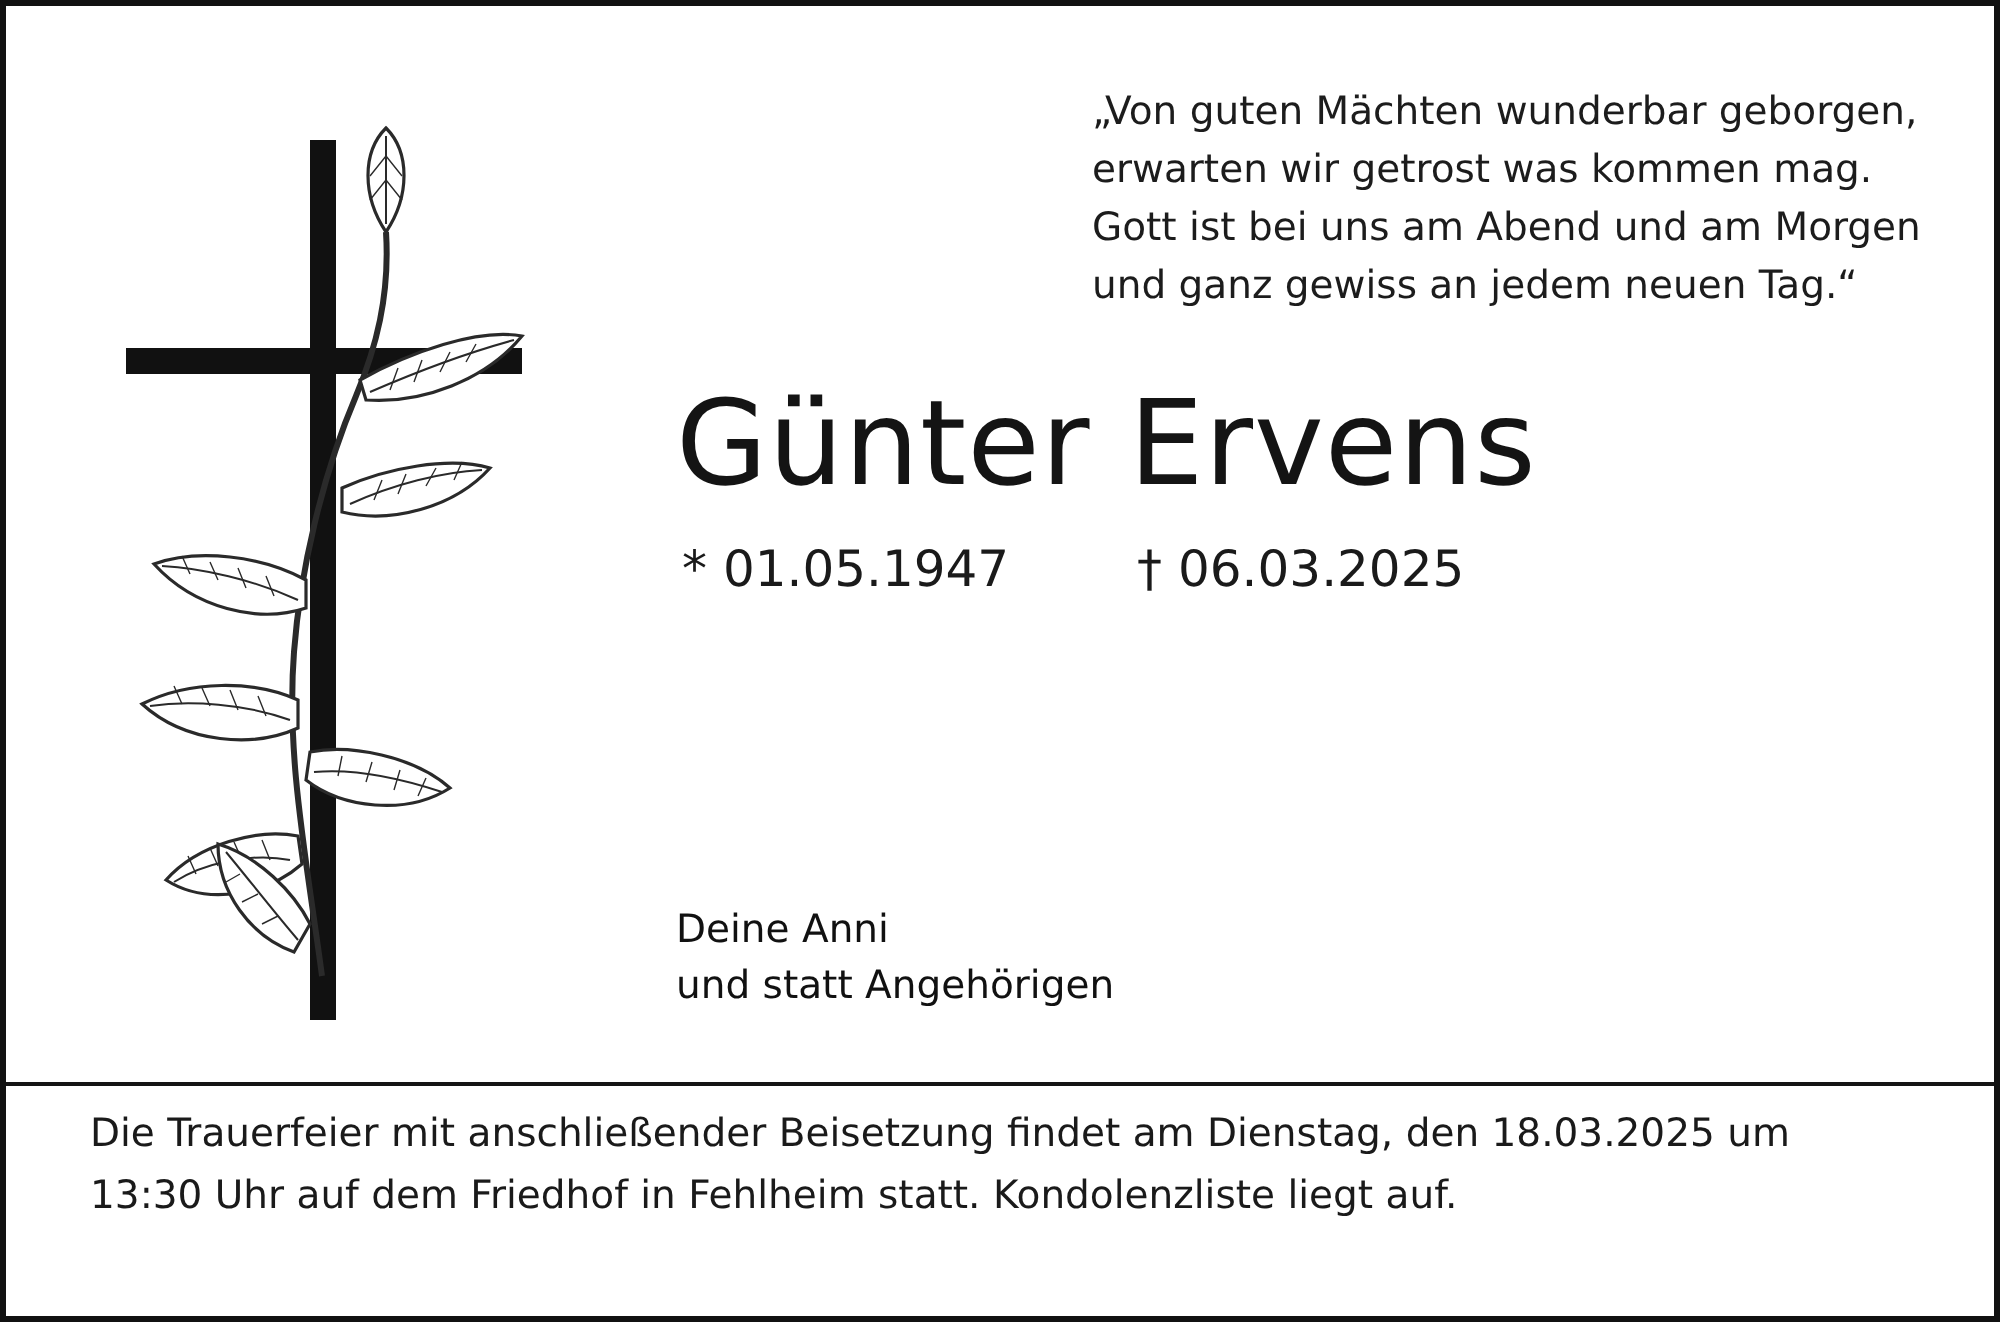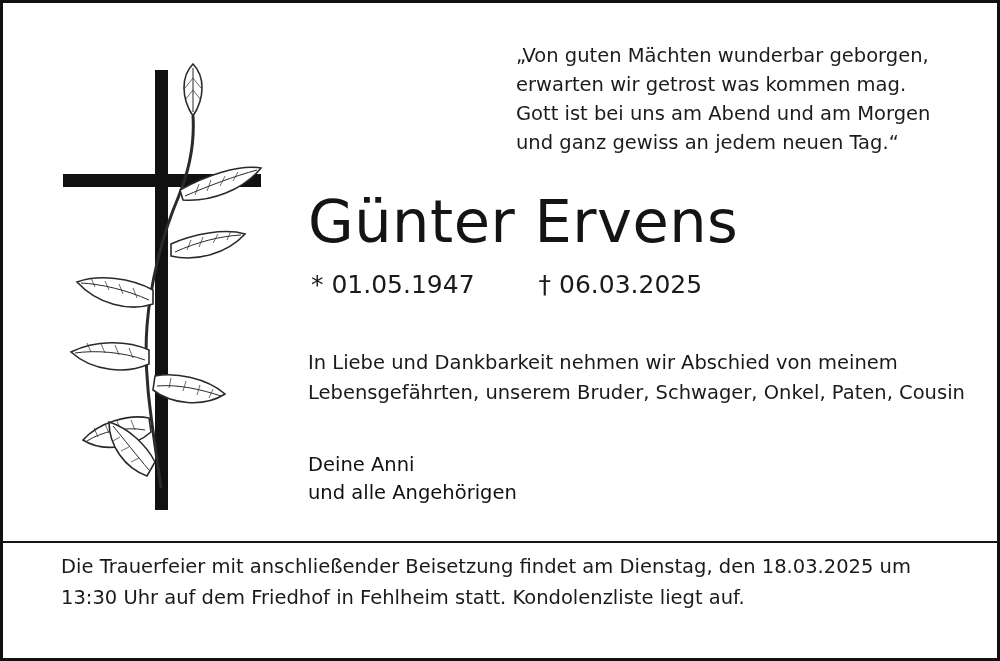--- a/index.html
+++ b/index.html
@@ -26,20 +26,21 @@
 
   
   .upper {
     position: absolute;
     left: 0;
     top: 0;
     width: 994px;
     height: 538px;
     display: flex;
     flex-direction: row;
+    gap: 30px;
   }
 
   .emblem-col {
     width: 300px;
     flex: 0 0 300px;
     position: relative;
   }
 
   .emblem {
     position: absolute;
@@ -119,21 +120,21 @@
     height: 2px;
     background: #151515;
   }
 
   
   .footer {
     position: absolute;
     left: 0;
     top: 548px;
     width: 994px;
-    padding: 0 58px;
+    padding: 0 42px;
     box-sizing: border-box;
     font-size: 19.5px;
     line-height: 31px;
     color: #1a1a1a;
   }
 </style>
 </head>
 <body>
 
 <div class="obituary">
@@ -206,25 +207,24 @@
 Gott ist bei uns am Abend und am Morgen
 und ganz gewiss an jedem neuen Tag.“</div>
 
       <div class="name">Günter Ervens</div>
 
       <div class="dates">
         <span class="birth">* 01.05.1947</span>
         <span class="death">† 06.03.2025</span>
       </div>
 
-      <div class="message">In Liebe und Dankbarkeit nehmen wir Abschied von meinem Lebensgefährten, unserem Bruder, Schwager, Onkel, Paten, Cousin</div>
 
       <div class="signature">
         <div>Deine Anni</div>
-        <div>und alle Angehörigen</div>
+        <div>und statt Angehörigen</div>
       </div>
     </div>
   </div>
 
   <div class="divider"></div>
 
   <div class="footer">Die Trauerfeier mit anschließender Beisetzung findet am Dienstag, den 18.03.2025 um 13:30 Uhr auf dem Friedhof in Fehlheim statt. Kondolenzliste liegt auf.</div>
 
 </div>
 

